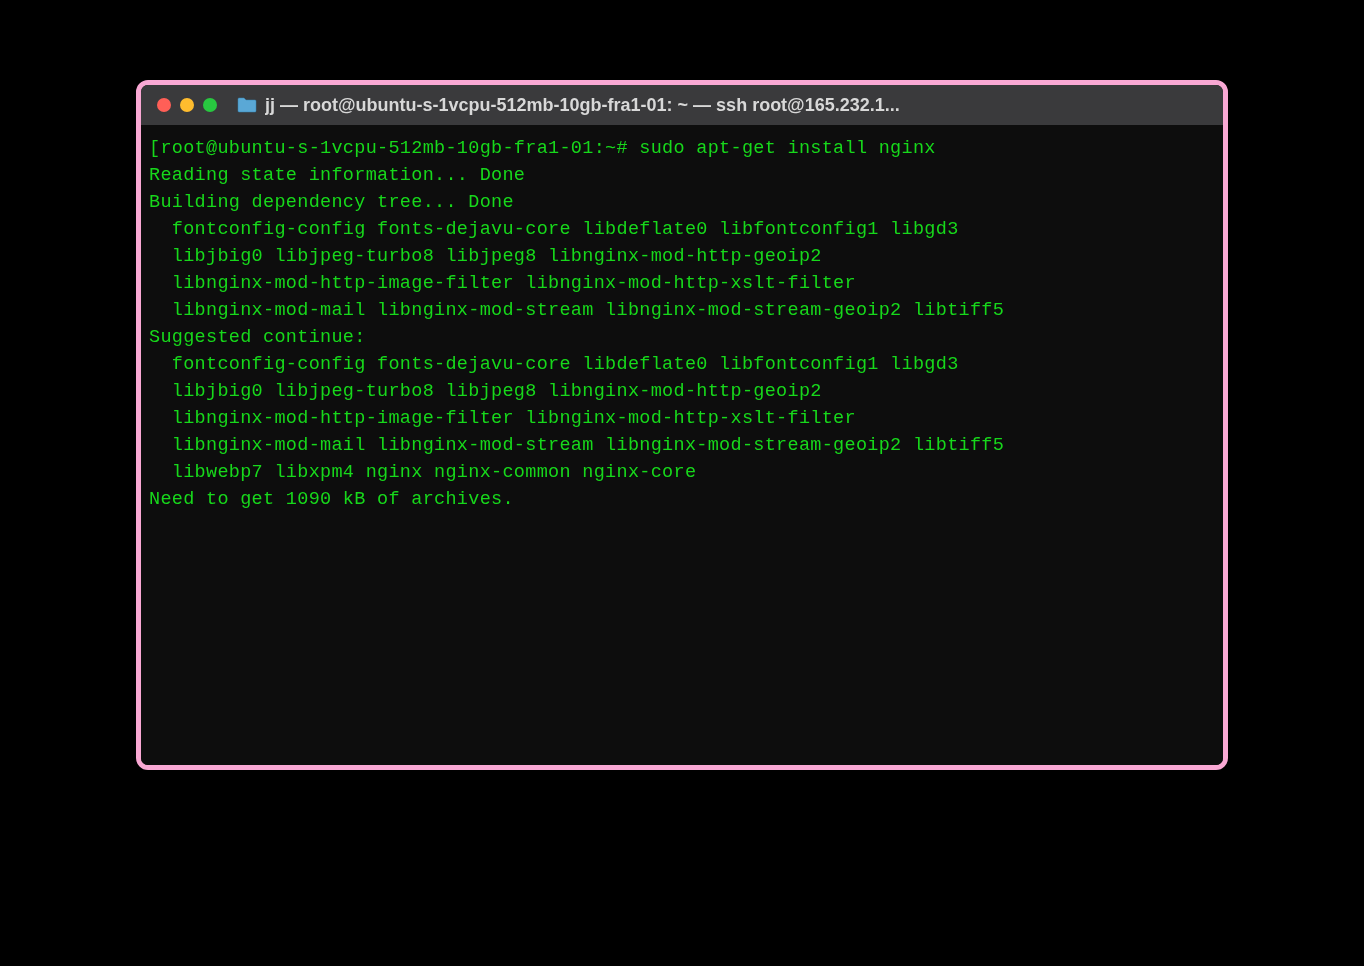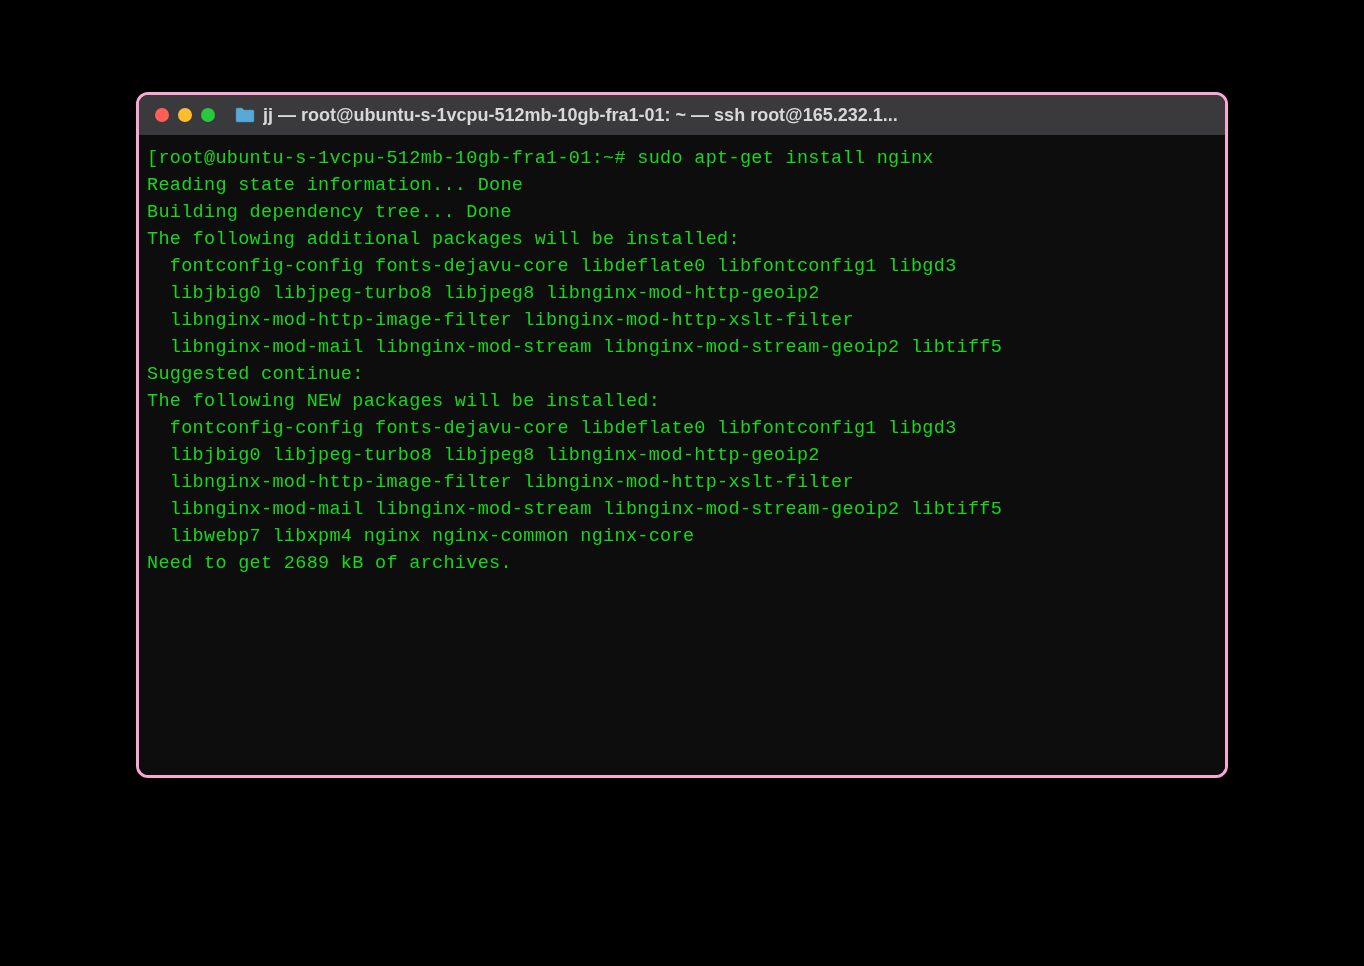--- a/index.html
+++ b/index.html
@@ -16,22 +16,21 @@
       align-items: flex-start;
       justify-content: center;
       padding-top: 80px;
     }
     .terminal-window {
       width: 1092px;
       background: #0d0d0d;
       border-radius: 12px;
       overflow: hidden;
       box-shadow: 0 20px 60px rgba(0,0,0,0.8);
-      border: 3px solid #f9a8d4;
-      margin-top: 12px;
+      border: 5px solid #f9a8d4;
     }
     .title-bar {
       background: #3a3a3c;
       height: 40px;
       display: flex;
       align-items: center;
       padding: 0 16px;
       gap: 10px;
     }
     .traffic-lights {
@@ -105,27 +104,25 @@
       <svg class="folder-icon" viewBox="0 0 20 16">
         <path d="M2 1 L7 1 L9 3 L18 3 C19 3 19 4 19 4 L19 14 C19 15 18 15 18 15 L2 15 C1 15 1 14 1 14 L1 2 C1 1 2 1 2 1 Z" fill="#5aa8d6" stroke="#3785b3" stroke-width="0.5"></path>
       </svg>
       <span class="title-text">jj — root@ubuntu-s-1vcpu-512mb-10gb-fra1-01: ~ — ssh root@165.232.1...</span>
     </div>
   </div>
   <div class="terminal-body">
     <div class="terminal-line">[root@ubuntu-s-1vcpu-512mb-10gb-fra1-01:~# sudo apt-get install nginx                            ]</div>
     <div class="terminal-line">Reading state information... Done</div>
     <div class="terminal-line">Building dependency tree... Done</div>
-    <div class="terminal-line">The following additional packages will be installed:</div>
     <div class="terminal-line">  fontconfig-config fonts-dejavu-core libdeflate0 libfontconfig1 libgd3</div>
     <div class="terminal-line">  libjbig0 libjpeg-turbo8 libjpeg8 libnginx-mod-http-geoip2</div>
     <div class="terminal-line">  libnginx-mod-http-image-filter libnginx-mod-http-xslt-filter</div>
     <div class="terminal-line">  libnginx-mod-mail libnginx-mod-stream libnginx-mod-stream-geoip2 libtiff5</div>
     <div class="terminal-line">Suggested continue:</div>
-    <div class="terminal-line">The following NEW packages will be installed:</div>
     <div class="terminal-line">  fontconfig-config fonts-dejavu-core libdeflate0 libfontconfig1 libgd3</div>
     <div class="terminal-line">  libjbig0 libjpeg-turbo8 libjpeg8 libnginx-mod-http-geoip2</div>
     <div class="terminal-line">  libnginx-mod-http-image-filter libnginx-mod-http-xslt-filter</div>
     <div class="terminal-line">  libnginx-mod-mail libnginx-mod-stream libnginx-mod-stream-geoip2 libtiff5</div>
     <div class="terminal-line">  libwebp7 libxpm4 nginx nginx-common nginx-core</div>
-    <div class="terminal-line">Need to get 2689 kB of archives.</div>
+    <div class="terminal-line">Need to get 1090 kB of archives.</div>
   </div>
 </div>
 
 </body></html>

